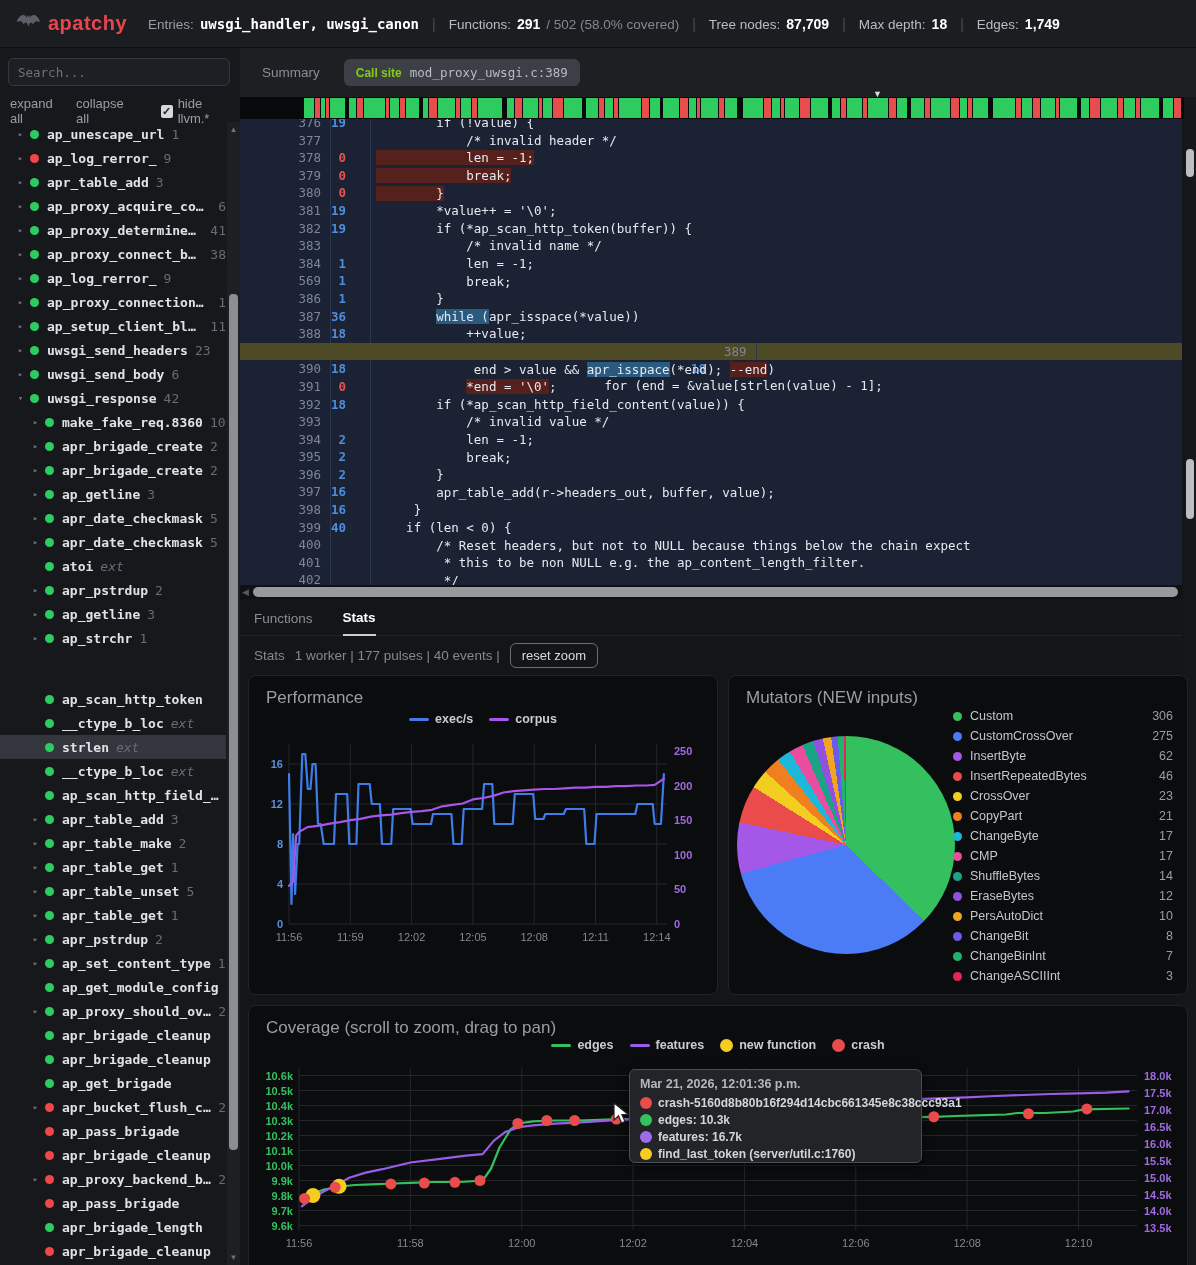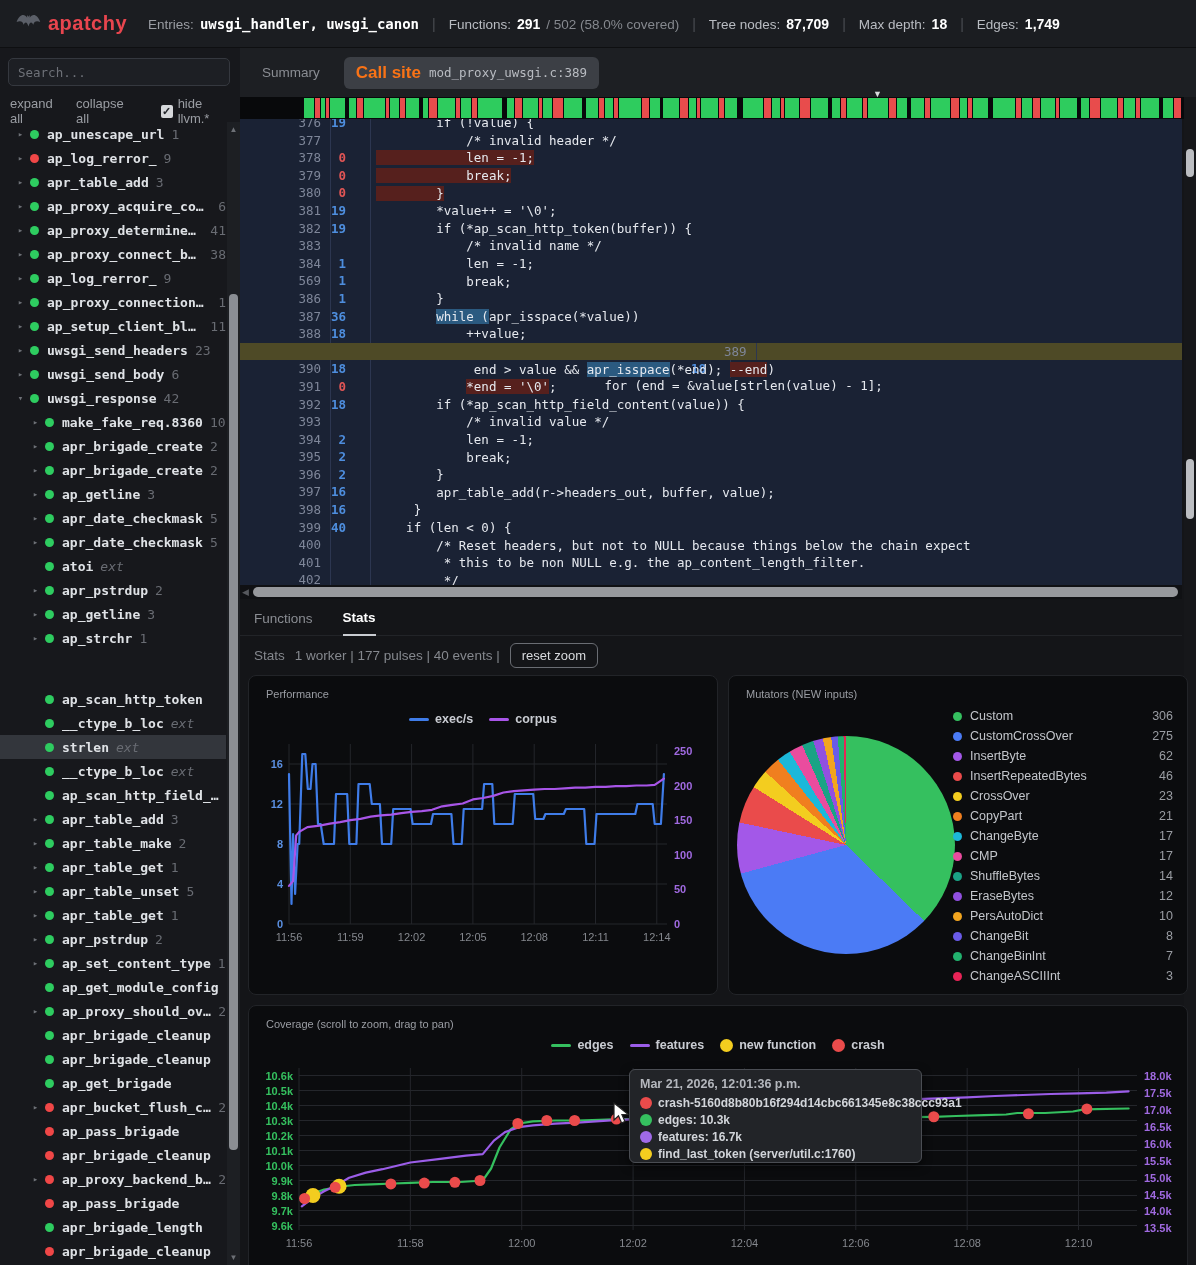--- a/index.html
+++ b/index.html
@@ -50,21 +50,21 @@
   .side-thumb { position:absolute; left:2px; width:9px; background:#8b8e93; border-radius:4px;}
 
   
   .main { position:absolute; left:240px; top:48px; width:956px; bottom:0; background:#141518;}
 
   .code-tabbar { position:absolute; left:0; top:0; width:100%; height:49px;
     background:#1d1f23; display:flex; align-items:center; padding:0 12px; gap:14px;}
   .tab-summary { color:#8a8d93; font-size:13.5px; padding:6px 10px; cursor:pointer;}
   .tab-callsite { background:#3c3f45; border-radius:6px; padding:6px 12px;
     display:flex; align-items:center; gap:8px; cursor:pointer;}
-  .tab-callsite .cs-label { color:#f97316; font-weight:bold; font-size:17px;}
+  .tab-callsite .cs-label { color:#84cc16; font-weight:bold; font-size:12px;}
   .tab-callsite .cs-value { color:#b9bcc2; font-family:"DejaVu Sans Mono",monospace; font-size:12.5px;}
   .minimap-marker { position:absolute; top:41px; color:#d9dbde; font-size:9px; z-index:5;}
 
   .minimap { position:absolute; left:0; top:49px; width:100%; height:22px; background:#08090b;}
   .minimap-strip { position:absolute; left:64px; right:14px; top:1px; bottom:1px; display:flex;}
   .mm-seg { height:100%; }
 
   .code-wrap { position:absolute; left:0; top:71px; width:942px; height:466px;
     background:#1a2234; overflow:hidden; }
   .code-inner { margin-top:-5px; }
@@ -94,21 +94,21 @@
   .stats-tab { font-size:13.5px; padding-bottom:9px; cursor:pointer; color:#8a8d93;}
   .stats-tab.active { color:#ffffff; font-weight:bold; border-bottom:2px solid #c9ccd1;
     margin-bottom:-1px;}
   .stats-info { position:absolute; left:0; top:588px; width:942px; height:38px;
     display:flex; align-items:center; padding:0 14px; gap:10px; color:#85888e; font-size:13.5px;}
   .reset-zoom { background:transparent; border:1px solid #6a6d73; border-radius:6px;
     color:#d9dbde; font-size:13px; padding:4px 11px; cursor:pointer;
     font-family:"Liberation Sans",sans-serif;}
 
   .panel { position:absolute; background:#0b0c0e; border:1px solid #222428; border-radius:8px;}
-  .panel-title { position:absolute; left:17px; top:12px; color:#9a9da3; font-size:11px;}
+  .panel-title { position:absolute; left:17px; top:12px; color:#9a9da3; font-size:17px;}
   #perf-panel { left:8px; top:627px; width:470px; height:320px;}
   #mut-panel { left:488px; top:627px; width:460px; height:320px;}
   #cov-panel { left:8px; top:957px; width:940px; height:300px;}
 
   .chart-legend { position:absolute; width:100%; display:flex; justify-content:center;
     gap:16px; align-items:center; font-size:12.5px; font-weight:bold; color:#c9ccd2;}
   .leg-item { display:flex; align-items:center; gap:6px;}
   .leg-dash { width:20px; height:3px; border-radius:2px;}
   .leg-dot { width:13px; height:13px; border-radius:50%;}
 

